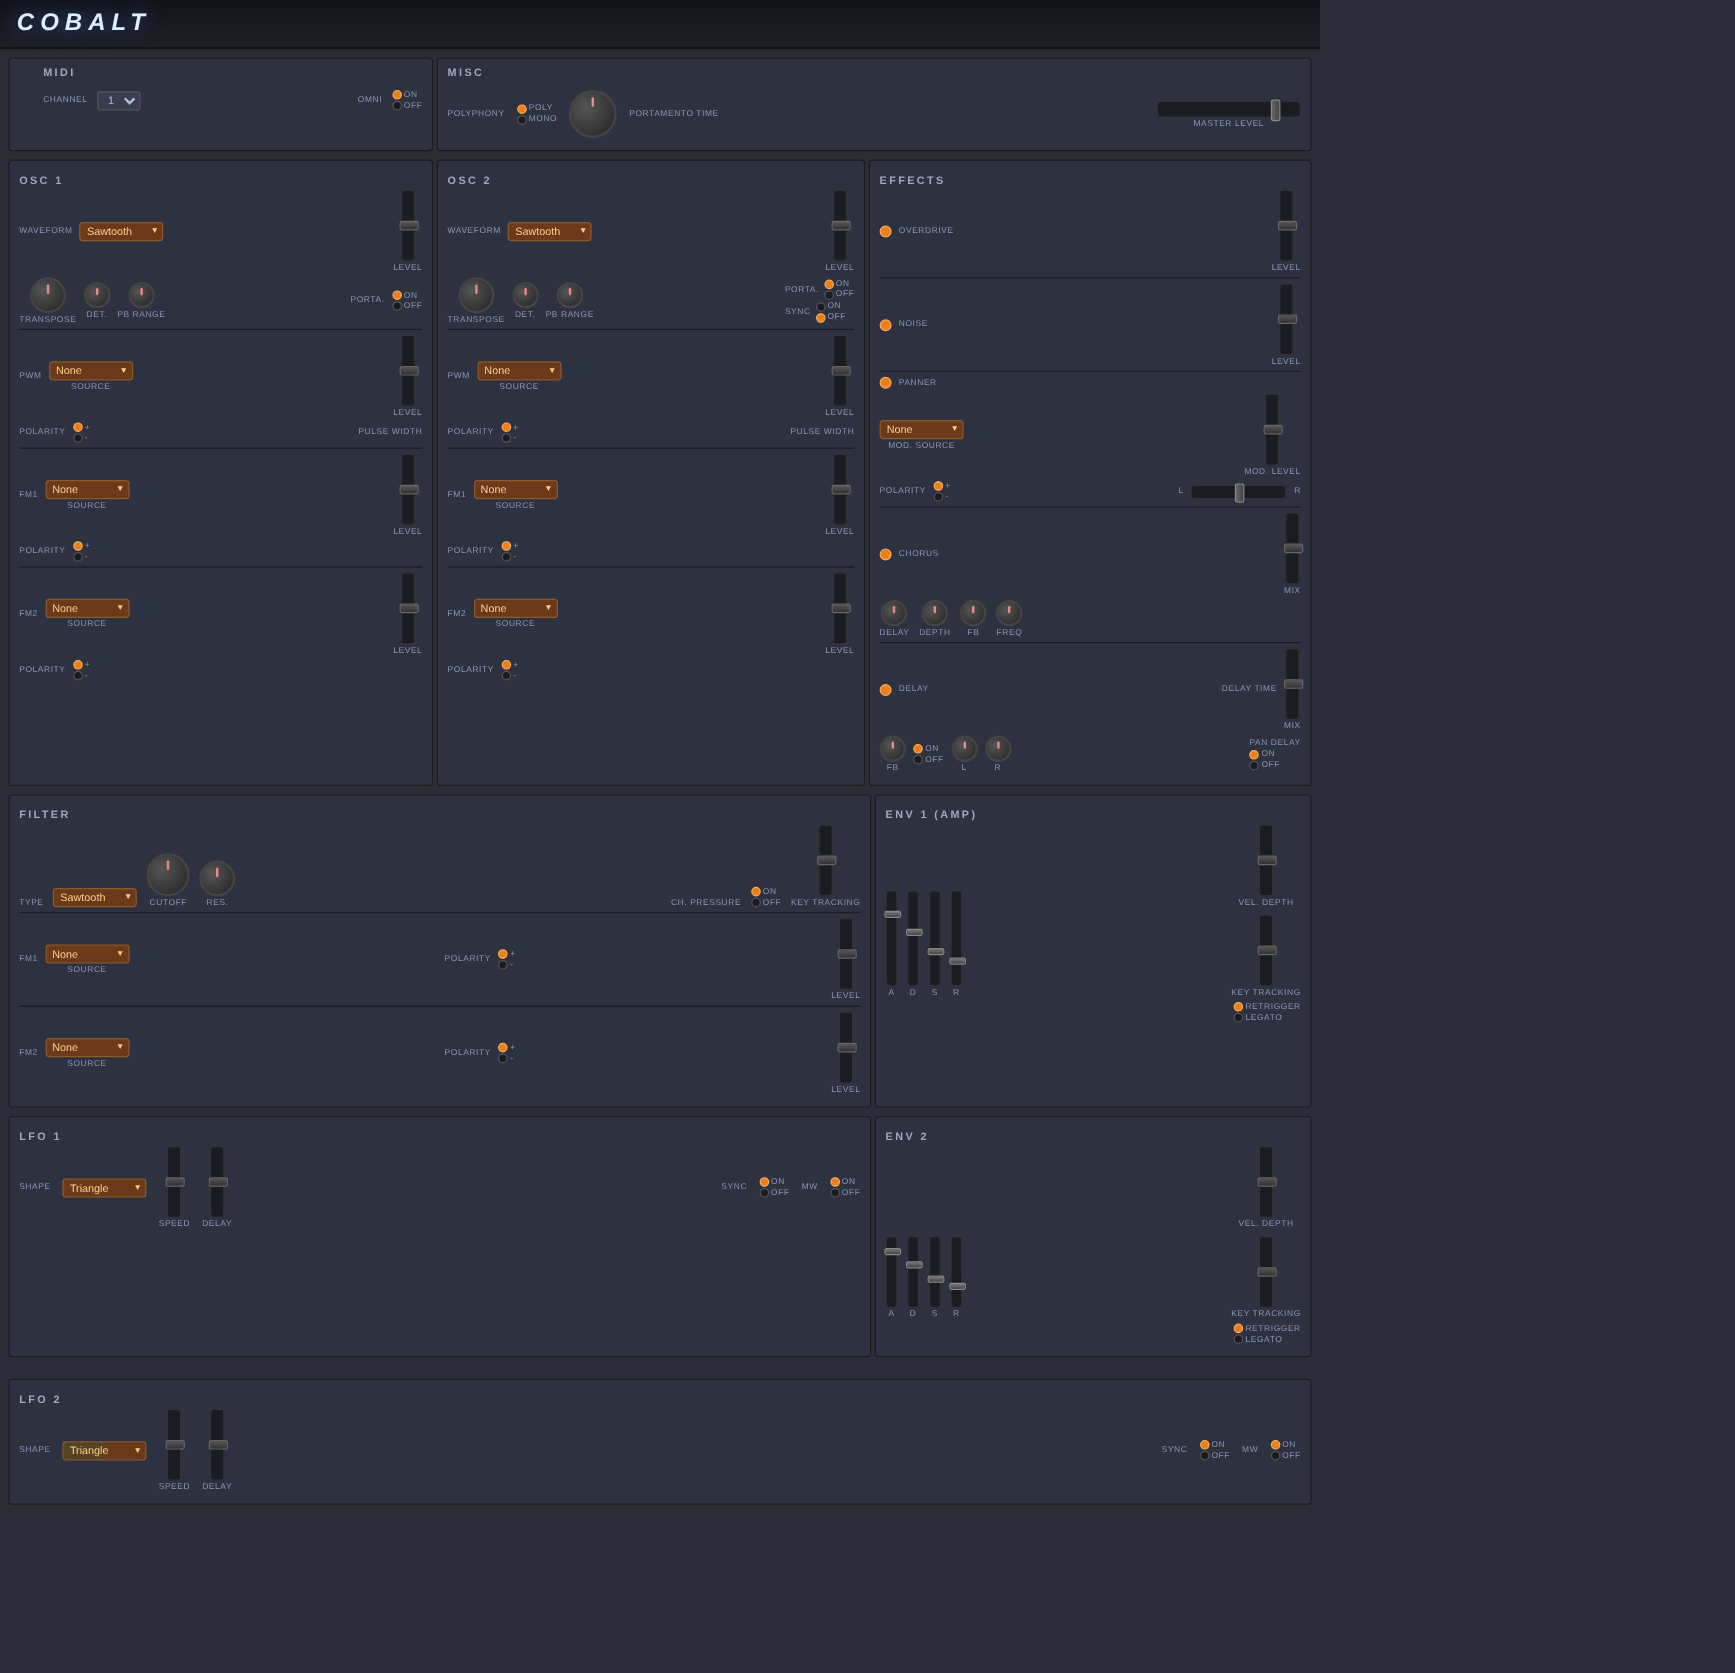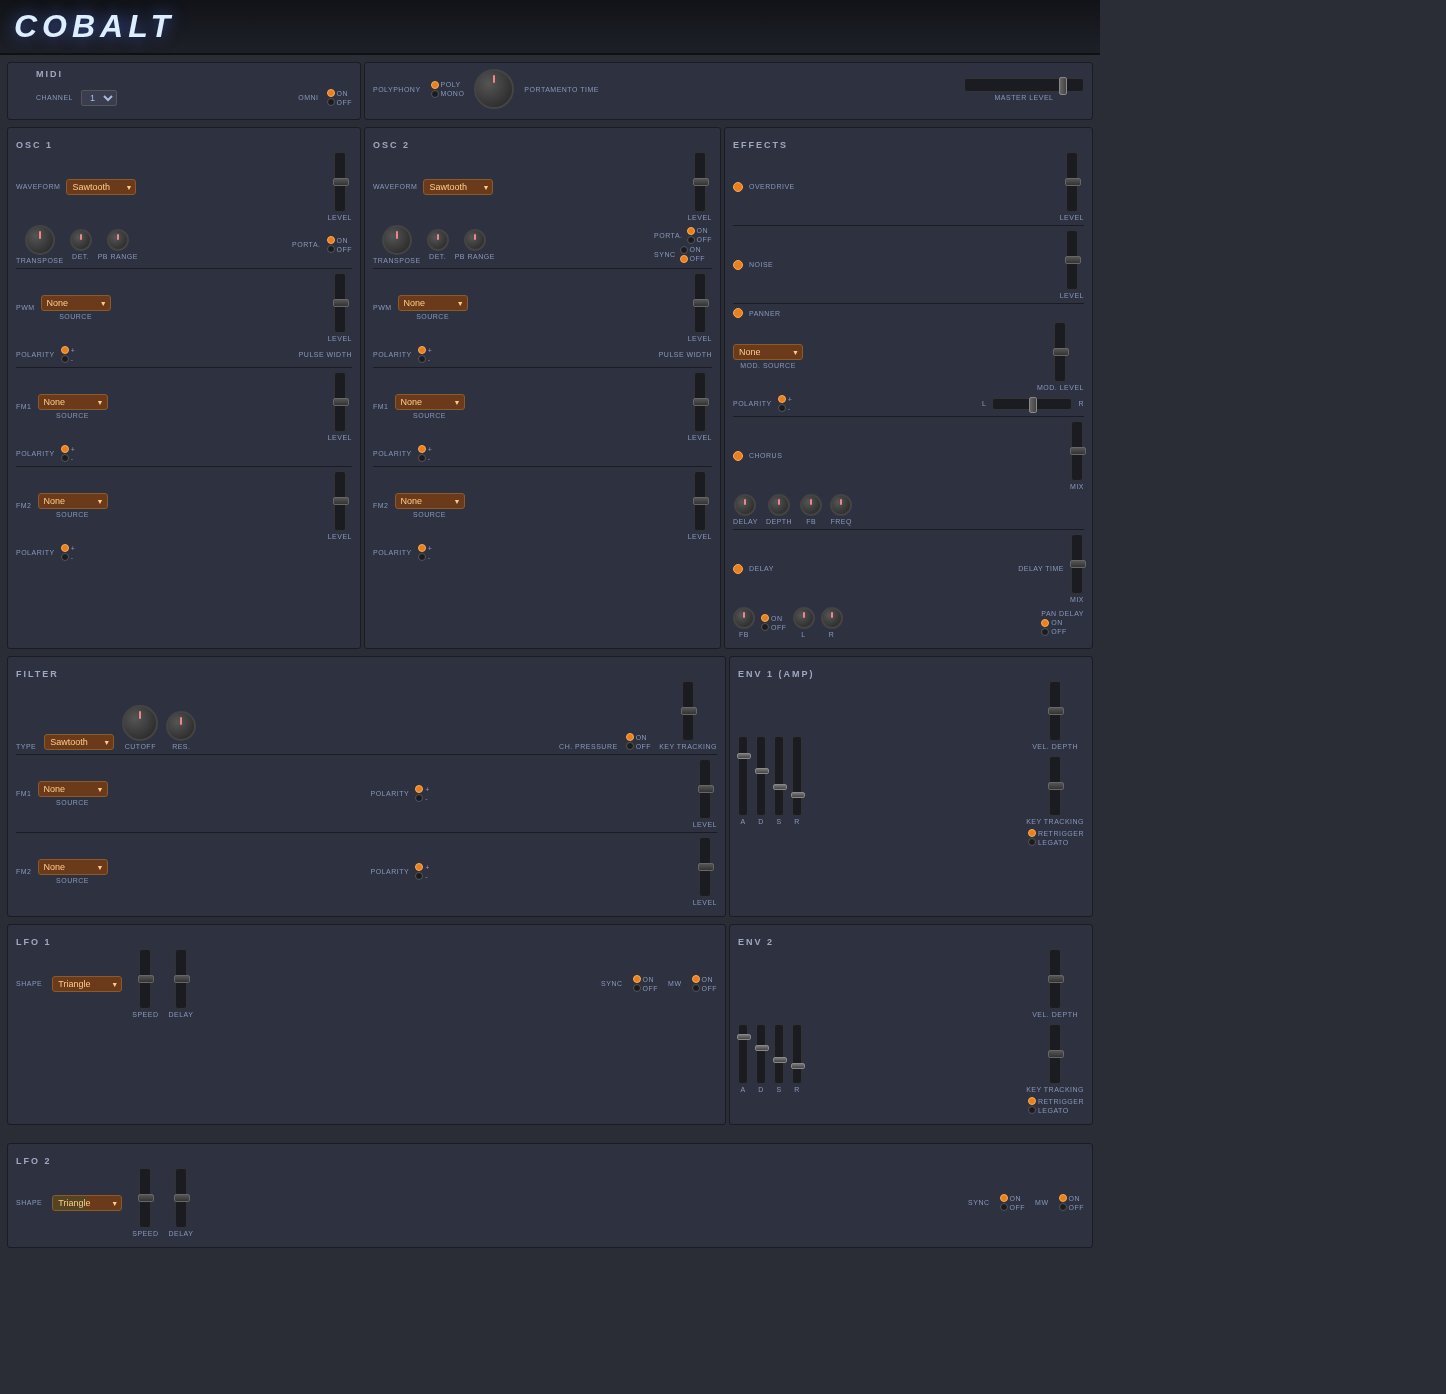--- a/index.html
+++ b/index.html
@@ -249,21 +249,21 @@
       border-radius: 50%;
       background: radial-gradient(circle at 35% 35%, #555, #222);
       border: 2px solid #444;
       display: inline-block;
     }
   </style>
 </head>
 <body>
 
 <div style="background: linear-gradient(180deg, #111318 0%, #1e2028 100%); padding: 8px 14px; border-bottom: 2px solid #111;">
-  <span style="color: #ddeeff; font-size: 32px; font-weight: 900; letter-spacing: 5px; font-style: italic; font-family: Arial Black, Arial, sans-serif; text-shadow: 0 0 15px rgba(80,120,255,0.6);">COBALT</span>
+  <span style="color: #ddeeff; font-size: 20px; font-weight: 900; letter-spacing: 5px; font-style: italic; font-family: Arial Black, Arial, sans-serif; text-shadow: 0 0 15px rgba(80,120,255,0.6);">COBALT</span>
 </div>
 
 <div style="display: grid; grid-template-columns: 360px 1fr; padding: 4px 4px 0 4px; gap: 0;">
 
   <div class="section" style="margin: 3px 3px 0 3px; padding-left: 28px;">
     <div class="row">
       <span class="section-title">MIDI</span>
     </div>
     <div class="row" style="align-items: center; gap: 8px;">
       <span class="lbl" style="display:inline;">CHANNEL</span>
@@ -279,20 +279,23 @@
           </div>
         <div class="toggle-option">
             <span class="toggle-dot"></span>
             <span class="lbl" style="display:inline;">OFF</span>
           </div>
       </div>
     </div>
   </div>
 
   <div class="section" style="margin: 3px 3px 0 0;">
+    <div class="row">
+      <span class="section-title">MISC</span>
+    </div>
     <div class="row" style="align-items: center; gap: 10px; flex-wrap: wrap;">
       <span class="lbl" style="display:inline;">POLYPHONY</span>
       <div class="toggle">
         <div class="toggle-option">
             <span class="toggle-dot active"></span>
             <span class="lbl" style="display:inline;">POLY</span>
           </div>
         <div class="toggle-option">
             <span class="toggle-dot"></span>
             <span class="lbl" style="display:inline;">MONO</span>

